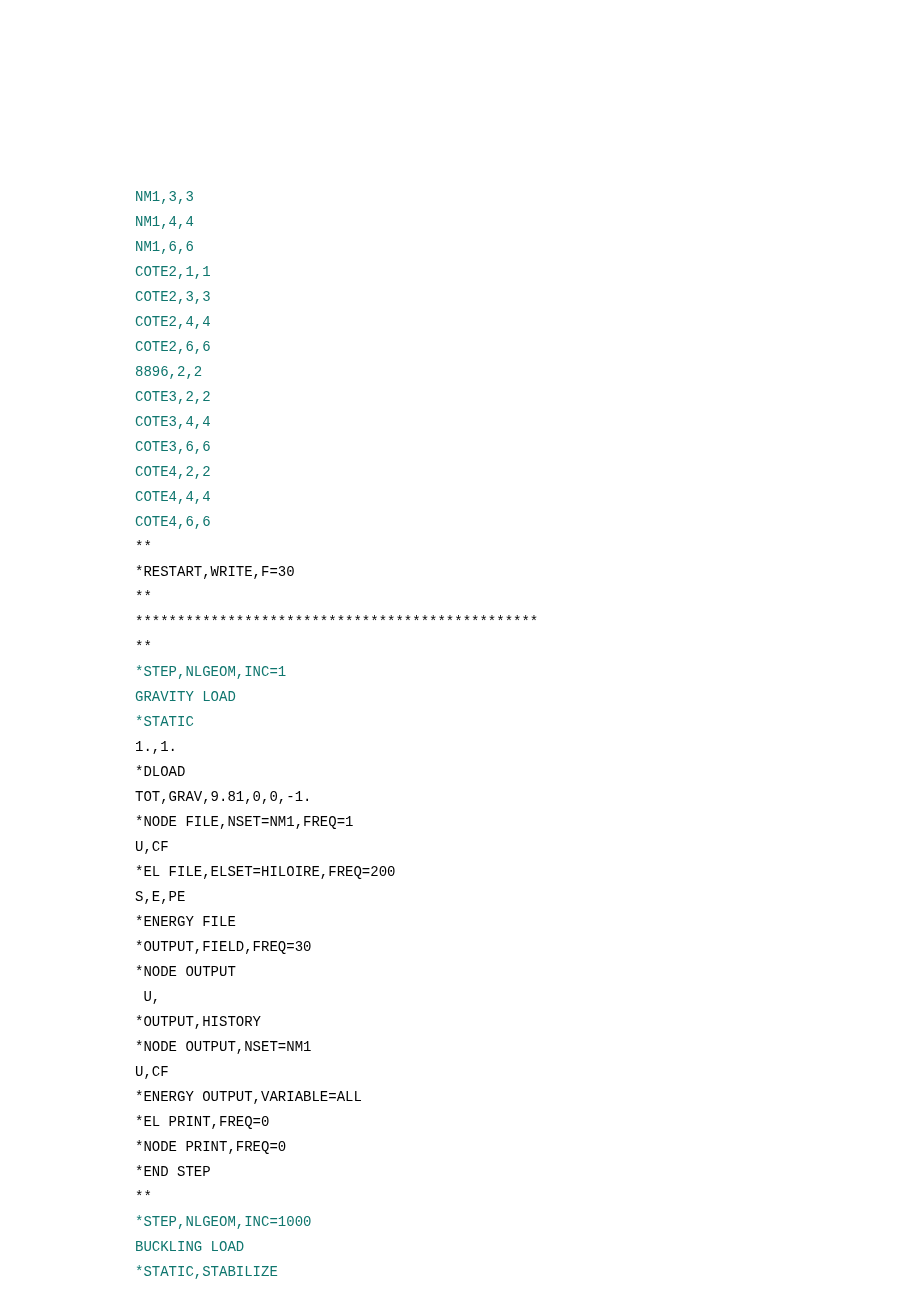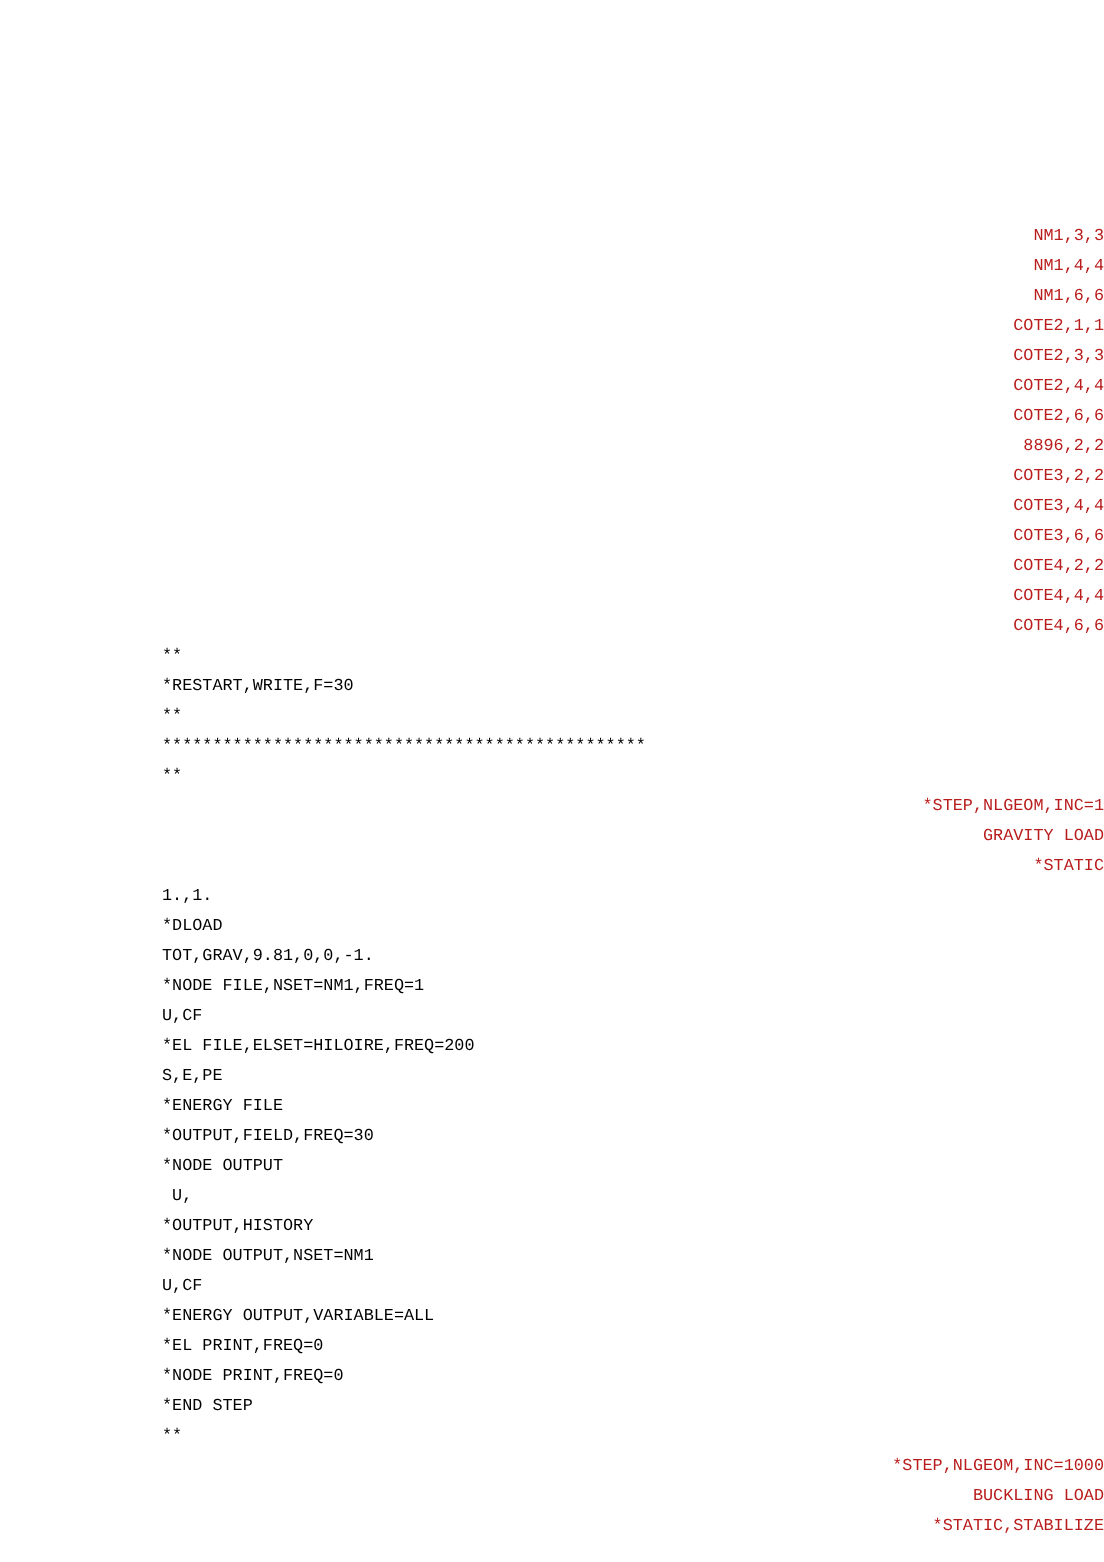--- a/index.html
+++ b/index.html
@@ -14,21 +14,21 @@
     padding: 110px 0 0 135px;
     font-family: "MS Gothic", "Osaka-Mono", "Courier New", monospace;
     font-size: 14px;
     line-height: 25px;
     color: #000000;
     white-space: pre;
   }
   .line {
     display: block;
   }
-  .blue { color: #b91c1c; text-align: right; }
+  .blue { color: #0f766e; }
   .black { color: #000000; }
 </style>
 </head>
 <body>
 
 
 <div id="code-block"><span class="line blue">NM1,3,3</span><span class="line blue">NM1,4,4</span><span class="line blue">NM1,6,6</span><span class="line blue">COTE2,1,1</span><span class="line blue">COTE2,3,3</span><span class="line blue">COTE2,4,4</span><span class="line blue">COTE2,6,6</span><span class="line blue">8896,2,2</span><span class="line blue">COTE3,2,2</span><span class="line blue">COTE3,4,4</span><span class="line blue">COTE3,6,6</span><span class="line blue">COTE4,2,2</span><span class="line blue">COTE4,4,4</span><span class="line blue">COTE4,6,6</span><span class="line black">**</span><span class="line black">*RESTART,WRITE,F=30</span><span class="line black">**</span><span class="line black">************************************************</span><span class="line black">**</span><span class="line blue">*STEP,NLGEOM,INC=1</span><span class="line blue">GRAVITY LOAD</span><span class="line blue">*STATIC</span><span class="line black">1.,1.</span><span class="line black">*DLOAD</span><span class="line black">TOT,GRAV,9.81,0,0,-1.</span><span class="line black">*NODE FILE,NSET=NM1,FREQ=1</span><span class="line black">U,CF</span><span class="line black">*EL FILE,ELSET=HILOIRE,FREQ=200</span><span class="line black">S,E,PE</span><span class="line black">*ENERGY FILE</span><span class="line black">*OUTPUT,FIELD,FREQ=30</span><span class="line black">*NODE OUTPUT</span><span class="line black"> U,</span><span class="line black">*OUTPUT,HISTORY</span><span class="line black">*NODE OUTPUT,NSET=NM1</span><span class="line black">U,CF</span><span class="line black">*ENERGY OUTPUT,VARIABLE=ALL</span><span class="line black">*EL PRINT,FREQ=0</span><span class="line black">*NODE PRINT,FREQ=0</span><span class="line black">*END STEP</span><span class="line black">**</span><span class="line blue">*STEP,NLGEOM,INC=1000</span><span class="line blue">BUCKLING LOAD</span><span class="line blue">*STATIC,STABILIZE</span></div>
 
 
 

